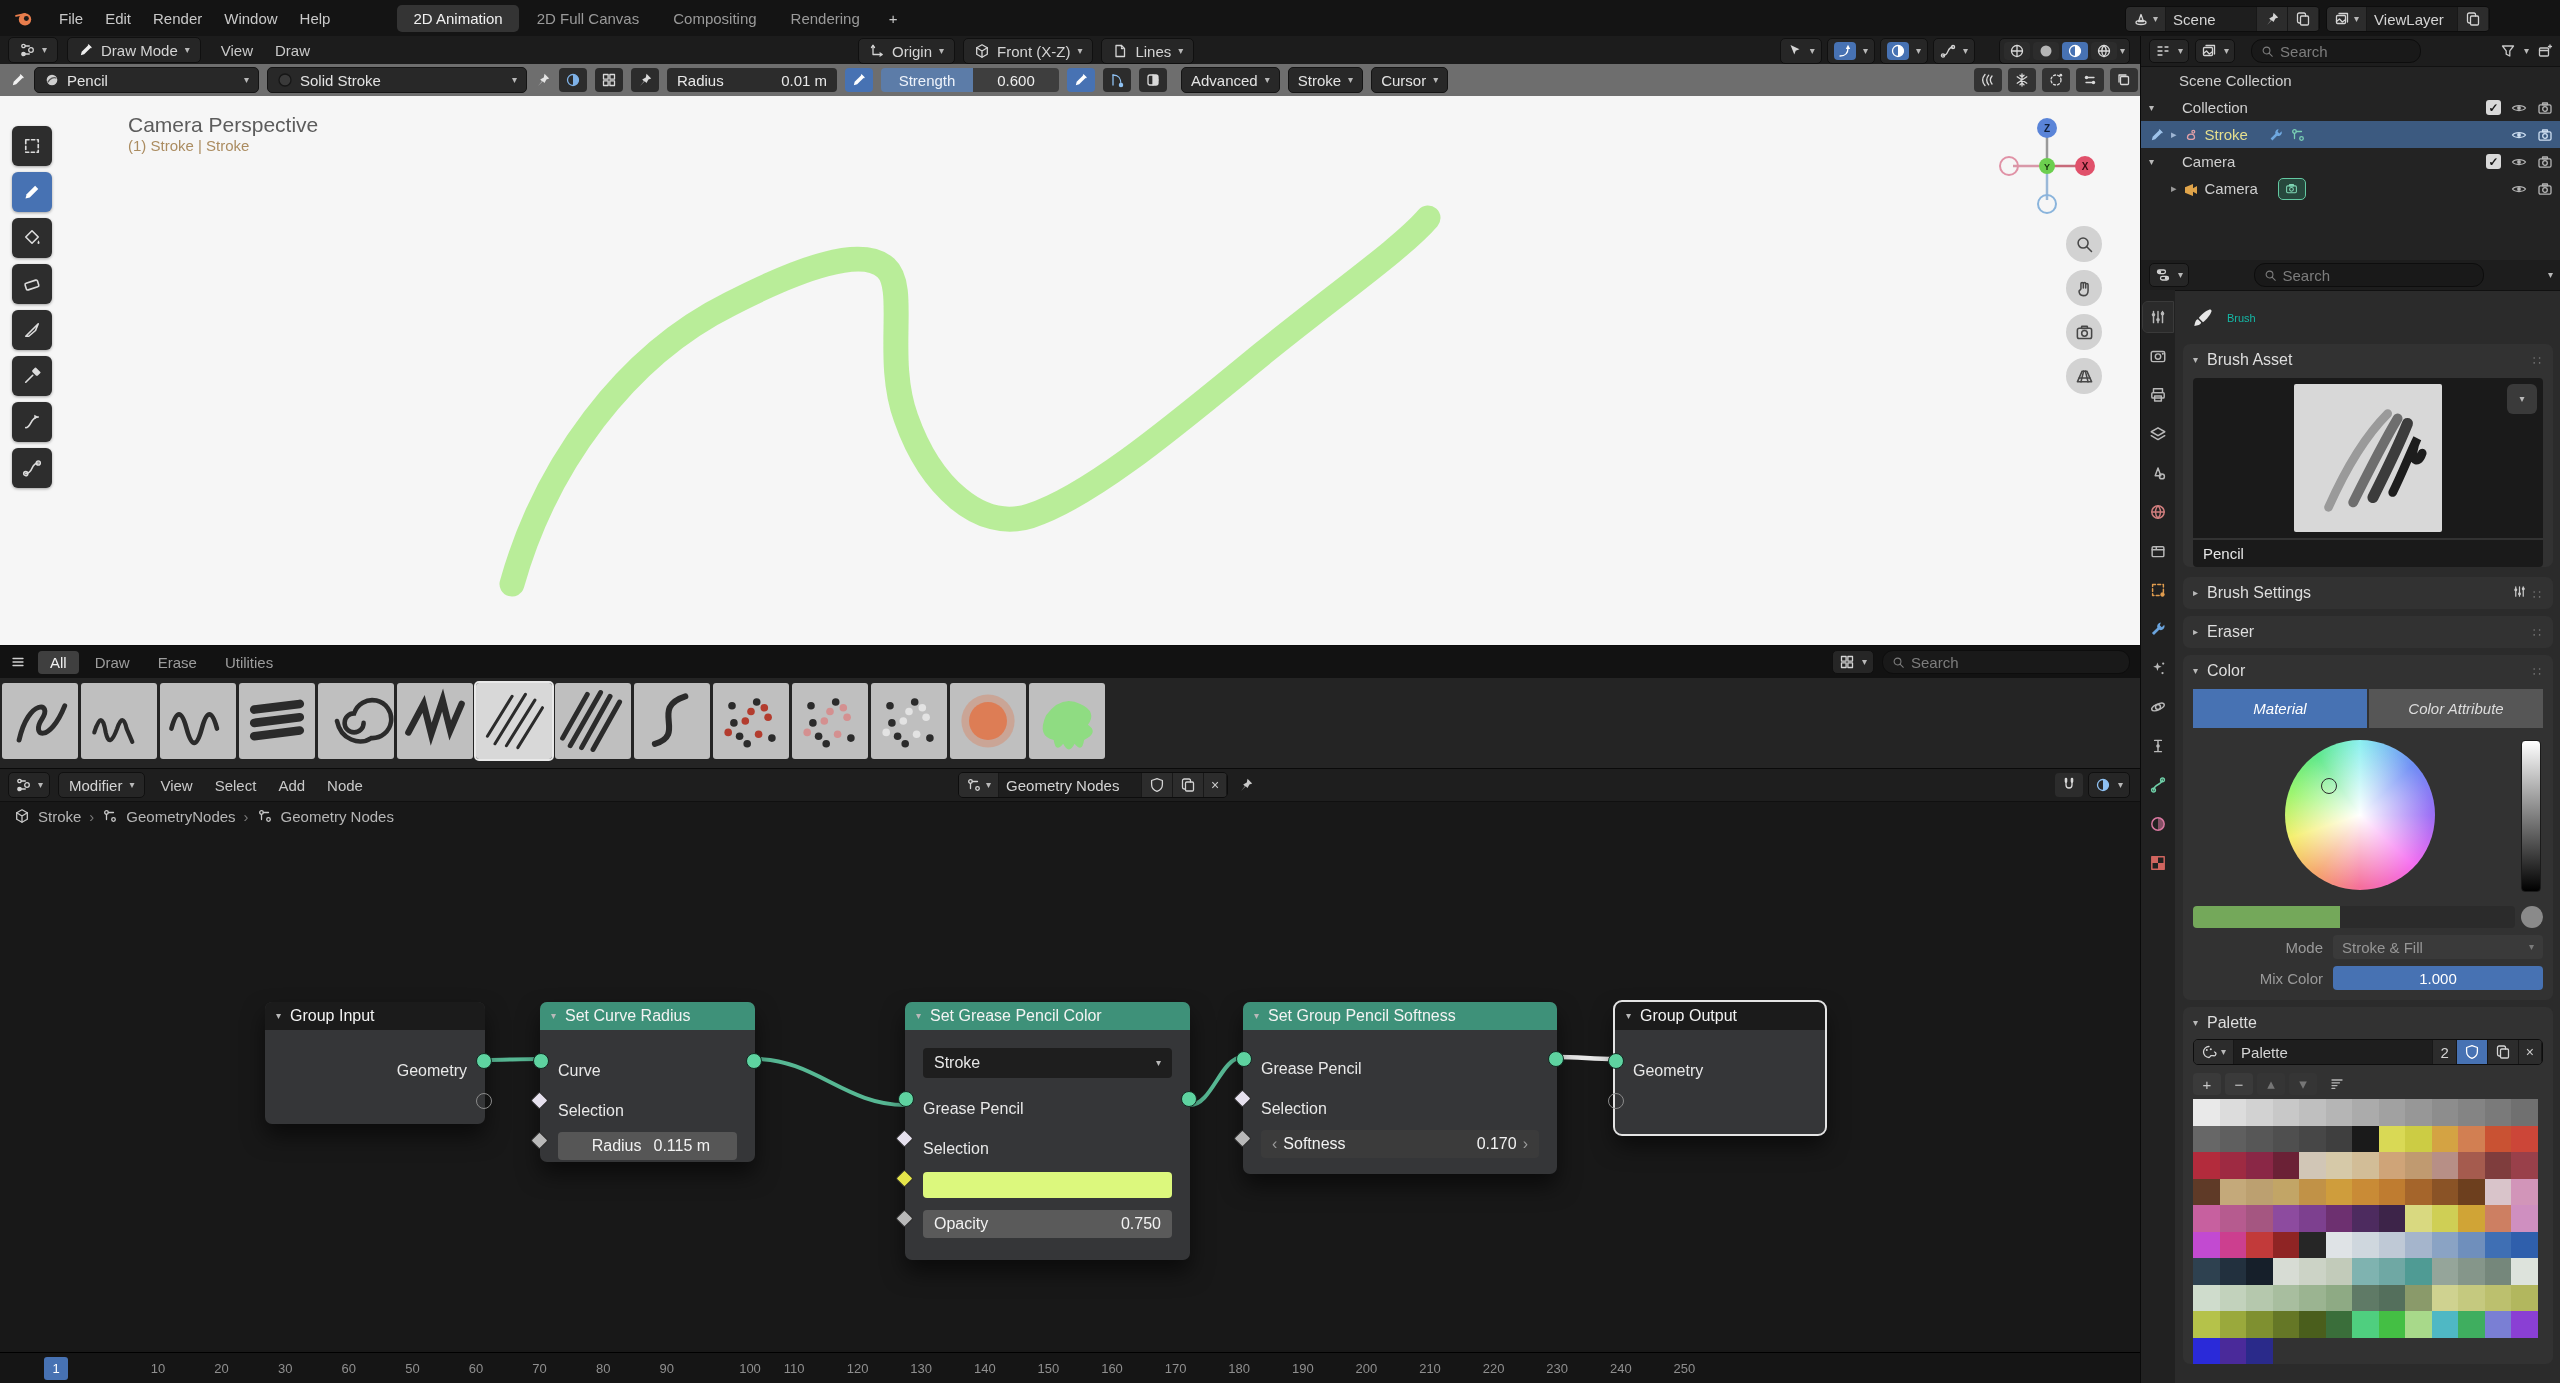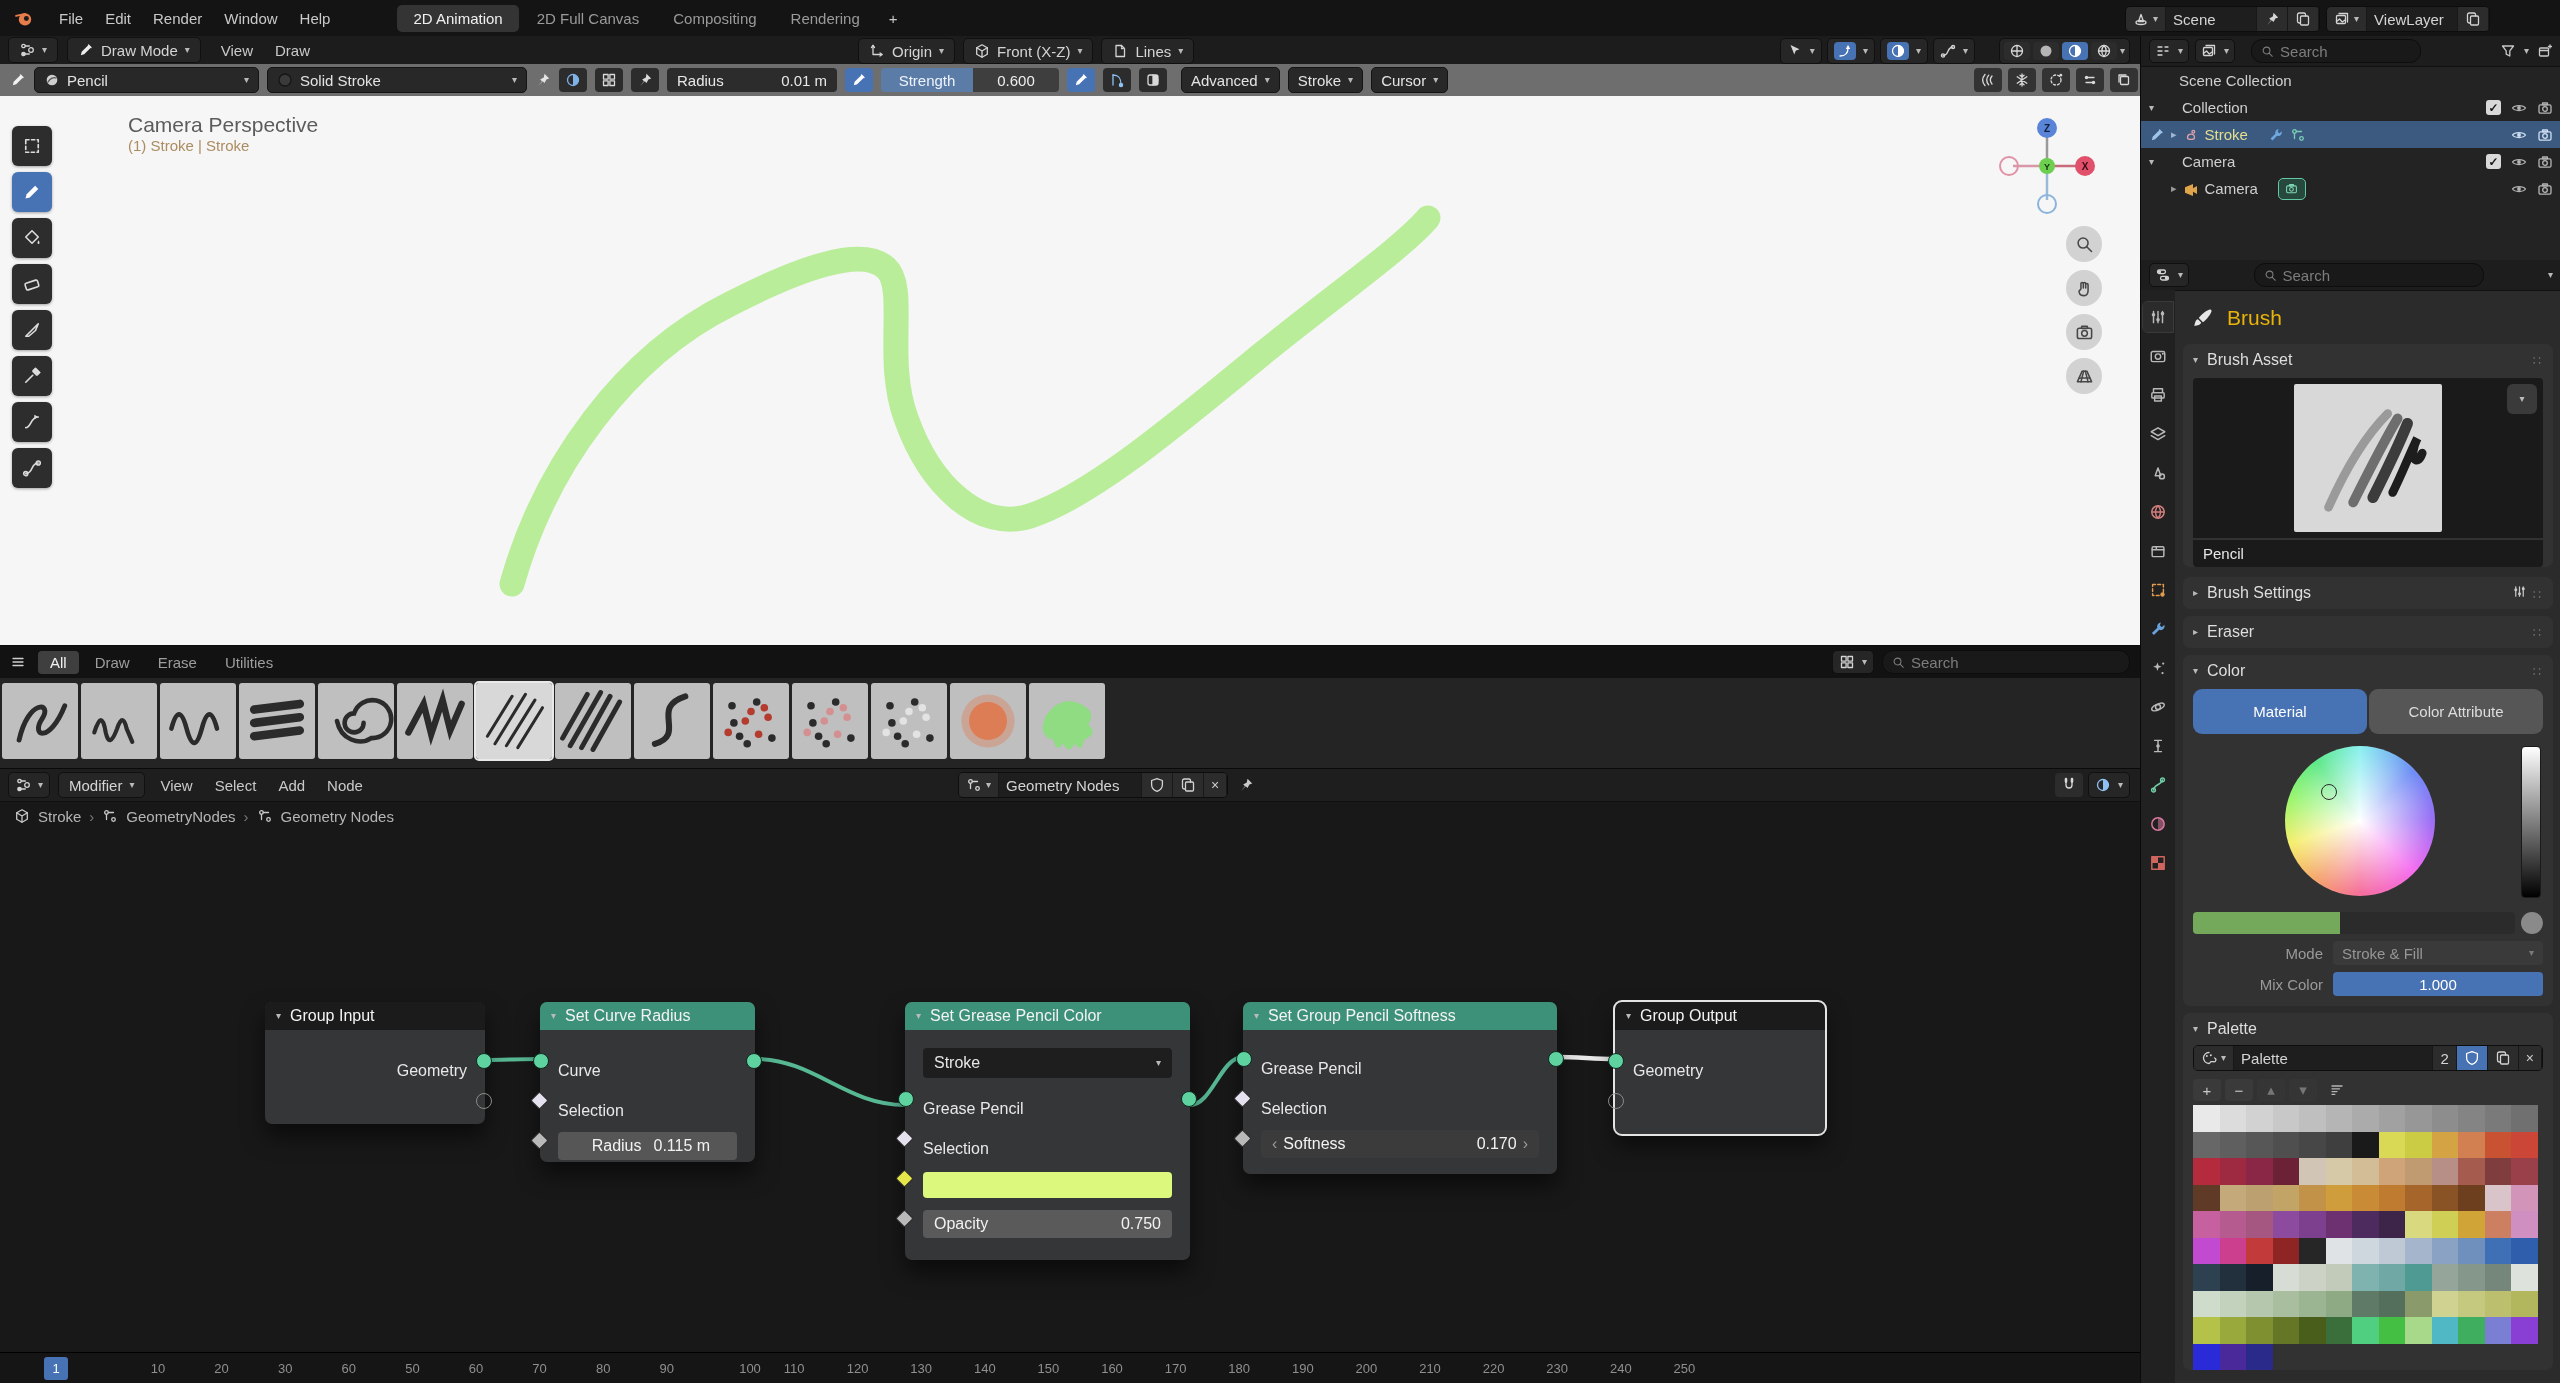--- a/index.html
+++ b/index.html
@@ -78,21 +78,21 @@
   #properties{left:2140px;top:260px;width:420px;height:1123px;background:#2b2b2b;border-left:1px solid #0a0a0a;}
   #prop-header{height:30px;background:#1d1d1d;display:flex;align-items:center;gap:8px;padding:0 8px;border-bottom:1px solid #111;}
   #prop-tabs{position:absolute;left:0;top:30px;width:34px;bottom:0;background:#212121;display:flex;flex-direction:column;align-items:center;padding-top:12px;gap:9px;}
   .ptab{width:30px;height:30px;border-radius:5px 0 0 5px;display:flex;align-items:center;justify-content:center;}
   .ptab .ic{width:18px;height:18px;}
   .ptab.active{background:#2b2b2b;outline:1px solid #3a3a3a;}
   #prop-content{position:absolute;left:34px;top:30px;right:0;bottom:0;overflow:hidden;padding:10px 8px 0 8px;}
   .panel{background:#323232;border-radius:7px;margin-bottom:7px;}
   .panel-h{height:32px;display:flex;align-items:center;gap:9px;padding:0 10px;color:#dedede;font-size:16px;}
   .grip{margin-left:auto;color:#6f6f6f;letter-spacing:2px;font-size:13px;}
-  .ctab{flex:1;height:45px;display:flex;align-items:center;justify-content:center;border-radius:9px;background:#565656;color:#ddd;}
+  .ctab{flex:1;height:39px;display:flex;align-items:center;justify-content:center;border-radius:0;background:#565656;color:#ddd;font-style:italic;}
   .ctab.active{background:#4772b3;color:#fff;}
   .prow{display:grid;grid-template-columns:130px 1fr;gap:10px;align-items:center;margin:7px 10px;}
   .prow .lbl{text-align:right;color:#9a9a9a;}
   .valpill{height:24px;border-radius:4px;background:#3a3a3a;color:#969696;display:flex;align-items:center;padding:0 9px;justify-content:space-between;}
   .bluepill{height:24px;border-radius:4px;background:#4772b3;color:#fff;display:flex;align-items:center;justify-content:center;}
   #palette-grid{display:grid;grid-template-columns:repeat(13,26.5px);grid-auto-rows:26.5px;margin:4px 10px 10px 10px;}
   .swatch{width:26.5px;height:26.5px;}
   .minibtn{width:28px;height:22px;background:#3a3a3a;border-radius:4px;display:inline-flex;align-items:center;justify-content:center;color:#c9c9c9;margin-right:4px;}
 </style>
 </head>
@@ -1289,21 +1289,21 @@
         </div>
       </div>
     <div id="prop-content">
       <div class="row" style="gap:12px;padding:6px 8px 14px 8px">
         <span class="ic" style="width:24px;height:24px;color:#e6e6e6">
             <svg viewBox="0 0 16 16" fill="none" stroke="currentColor" stroke-width="1.3" stroke-linecap="round" stroke-linejoin="round">
               <path d="M12.8 2.2c-3 1-6.2 3.6-7.6 5.8l2.8 2.8c2.2-1.4 4.8-4.6 5.8-7.6z" fill="currentColor" stroke="none"></path>
               <path d="M4.6 8.8c-1.6.4-2 2.4-2.4 4.6 2.2-.4 4.2-.8 4.6-2.4z" fill="currentColor" stroke="none"></path>
             </svg>
           </span>
-        <span style="font-size:21px;color:#eab308">Brush</span>
+        <span style="font-size:11px;color:#14b8a6">Brush</span>
       </div>
 
       <div class="panel">
         <div class="panel-h">
             <span class="caret">▾</span>
             <span>Brush Asset</span>
             <span class="grip">∷</span>
           </div>
         <div style="margin:2px 10px 10px 10px">
           <div style="position:relative;background:#1a1a1a;border-radius:4px 4px 0 0;height:160px;display:flex;align-items:center;justify-content:center">

